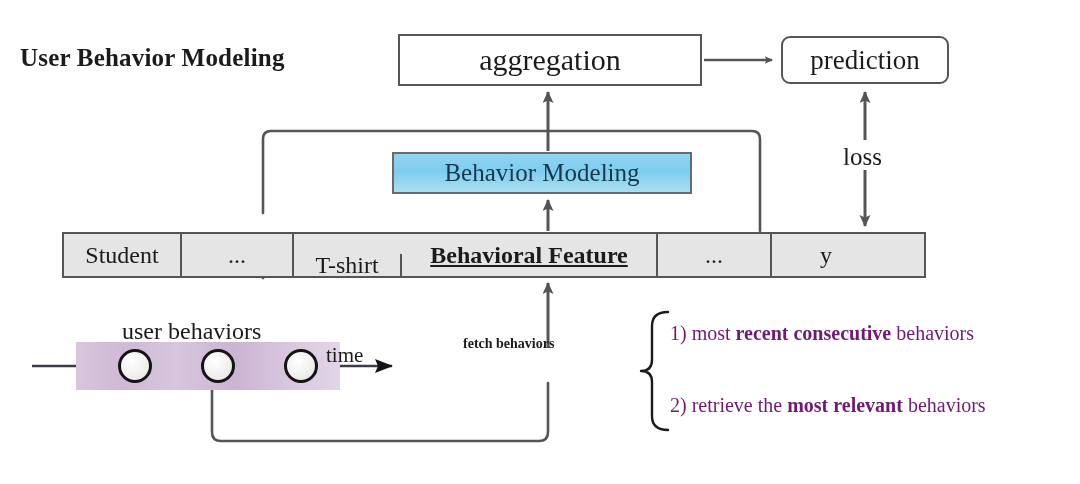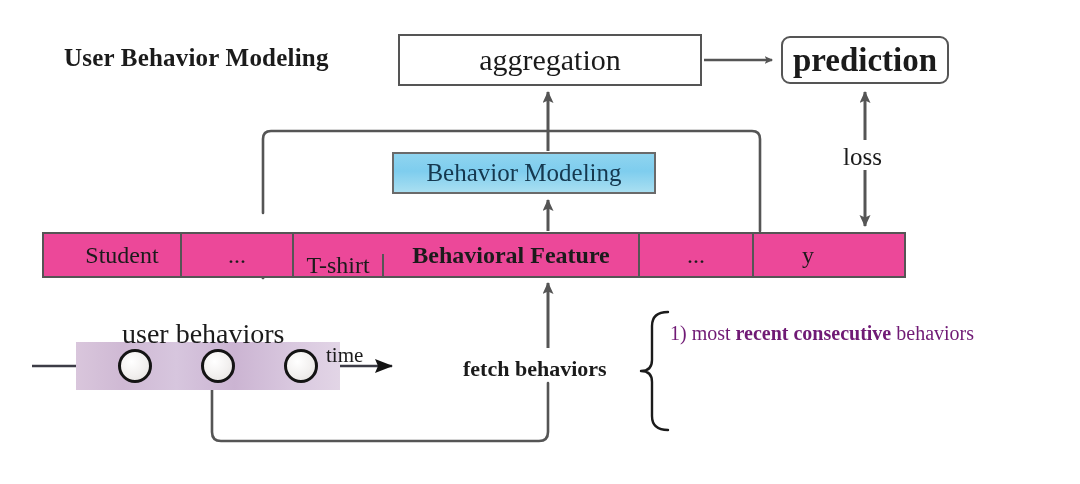--- a/index.html
+++ b/index.html
@@ -42,65 +42,62 @@
     color: #1b1b1b;
   }
 
   
   #title {
     left: 20px;
     top: 44px;
     font-size: 25px;
     font-weight: bold;
     letter-spacing: .2px;
-    margin-left: 44px;
   }
 
   
   #aggregation {
     left: 398px;
     top: 34px;
     width: 304px;
     height: 52px;
     font-size: 30px;
   }
   #prediction {
     left: 781px;
     top: 36px;
     width: 168px;
     height: 48px;
-    font-size: 33px;
+    font-size: 27px;
     border-radius: 9px;
-    font-weight: bold;
   }
 
   
   #behavior-modeling {
     left: 392px;
     top: 152px;
-    width: 264px;
+    width: 300px;
     height: 42px;
     font-size: 25px;
     color: #15384f;
     border: 2px solid #6a6a6a;
     background: linear-gradient(180deg,#8fd4ef 0%, #7ecdee 45%, #a9dff1 100%);
   }
 
   
   #feature-row {
     position: absolute;
-    left: 42px;
+    left: 62px;
     top: 232px;
     width: 864px;
     height: 46px;
     display: flex;
     box-sizing: border-box;
     border: 2px solid #555555;
-    background: #ec4899;
-    padding-left: 20px;
+    background: #e5e5e5;
   }
   #feature-row .cell {
     box-sizing: border-box;
     display: flex;
     align-items: center;
     justify-content: center;
     border-right: 2px solid #555555;
     font-size: 24px;
     color: #1b1b1b;
     white-space: nowrap;
@@ -116,41 +113,41 @@
     top: 342px;
     width: 264px;
     height: 48px;
     background: linear-gradient(90deg,
        #d9c6dc 0%, #cfb9d4 18%, #d7c6de 38%,
        #cbb4d2 60%, #d9c8df 82%, #e2d5e6 100%);
   }
   #user-behaviors-label {
     left: 122px;
     top: 318px;
-    font-size: 28px;
+    font-size: 24px;
   }
   .beh-node {
     position: absolute;
     width: 34px;
     height: 34px;
     border-radius: 50%;
     border: 3px solid #141414;
     background: radial-gradient(circle at 38% 34%, #ffffff 0%, #f2f0ef 55%, #e3e0de 100%);
     box-sizing: border-box;
   }
   #time-label {
     left: 326px;
     top: 343px;
     font-size: 21px;
   }
 
   #fetch-behaviors {
     left: 463px;
-    top: 356px;
-    font-size: 22px;
+    top: 336px;
+    font-size: 14px;
     font-weight: bold;
   }
   .brace-item {
     font-size: 20px;
     color: #701a75;
   }
   #brace-item-1 { left: 670px; top: 322px; }
   #brace-item-2 { left: 670px; top: 394px; }
   .brace-item b { font-weight: bold; }
 
@@ -210,24 +207,24 @@
 
   <div class="lbl" id="loss-label">loss</div>
 
   <div id="feature-row">
       <div class="cell" style="width: 118px;">
         <span>Student</span>
       </div>
       <div class="cell" style="width: 112px;">
         <span>...</span>
       </div>
-      <div class="cell" style="width: 90px; margin-top: 20px;">
+      <div class="cell" style="width: 108px; margin-top: 20px;">
         <span>T-shirt</span>
       </div>
-      <div class="cell bold" style="width: 256px;">
+      <div class="cell bold" style="width: 256px; text-decoration: underline;">
         <span>Behavioral Feature</span>
       </div>
       <div class="cell" style="width: 114px;">
         <span>...</span>
       </div>
       <div class="cell" style="width: 108px;">
         <span>y</span>
       </div>
     </div>
 
@@ -236,14 +233,15 @@
   <div id="beh-nodes">
       <div class="beh-node" style="left: 118px; top: 349px;"></div>
       <div class="beh-node" style="left: 201px; top: 349px;"></div>
       <div class="beh-node" style="left: 284px; top: 349px;"></div>
     </div>
   <div class="lbl" id="time-label">time</div>
 
   <div class="lbl" id="fetch-behaviors">fetch behaviors</div>
 
   <div class="lbl brace-item" id="brace-item-1"><span>1) most </span><b>recent consecutive</b><span> behaviors</span></div>
+  <div class="lbl brace-item" id="brace-item-2"><span>2) retrieve the </span><b>most relevant</b><span> behaviors</span></div>
 
 </div>
 
 </body></html>

